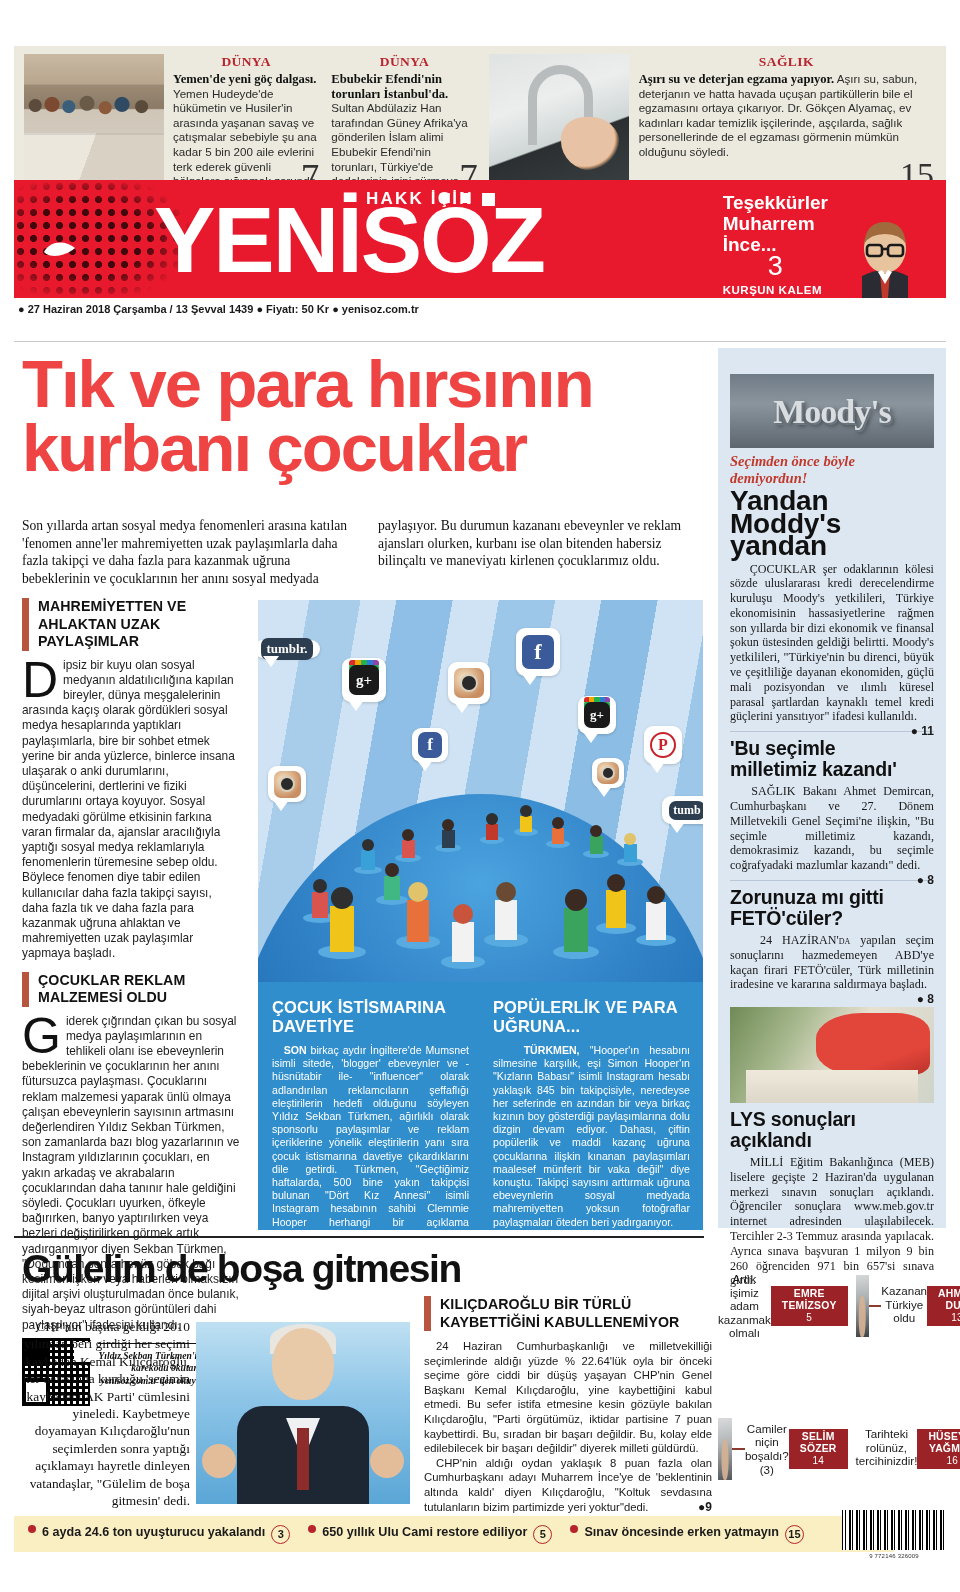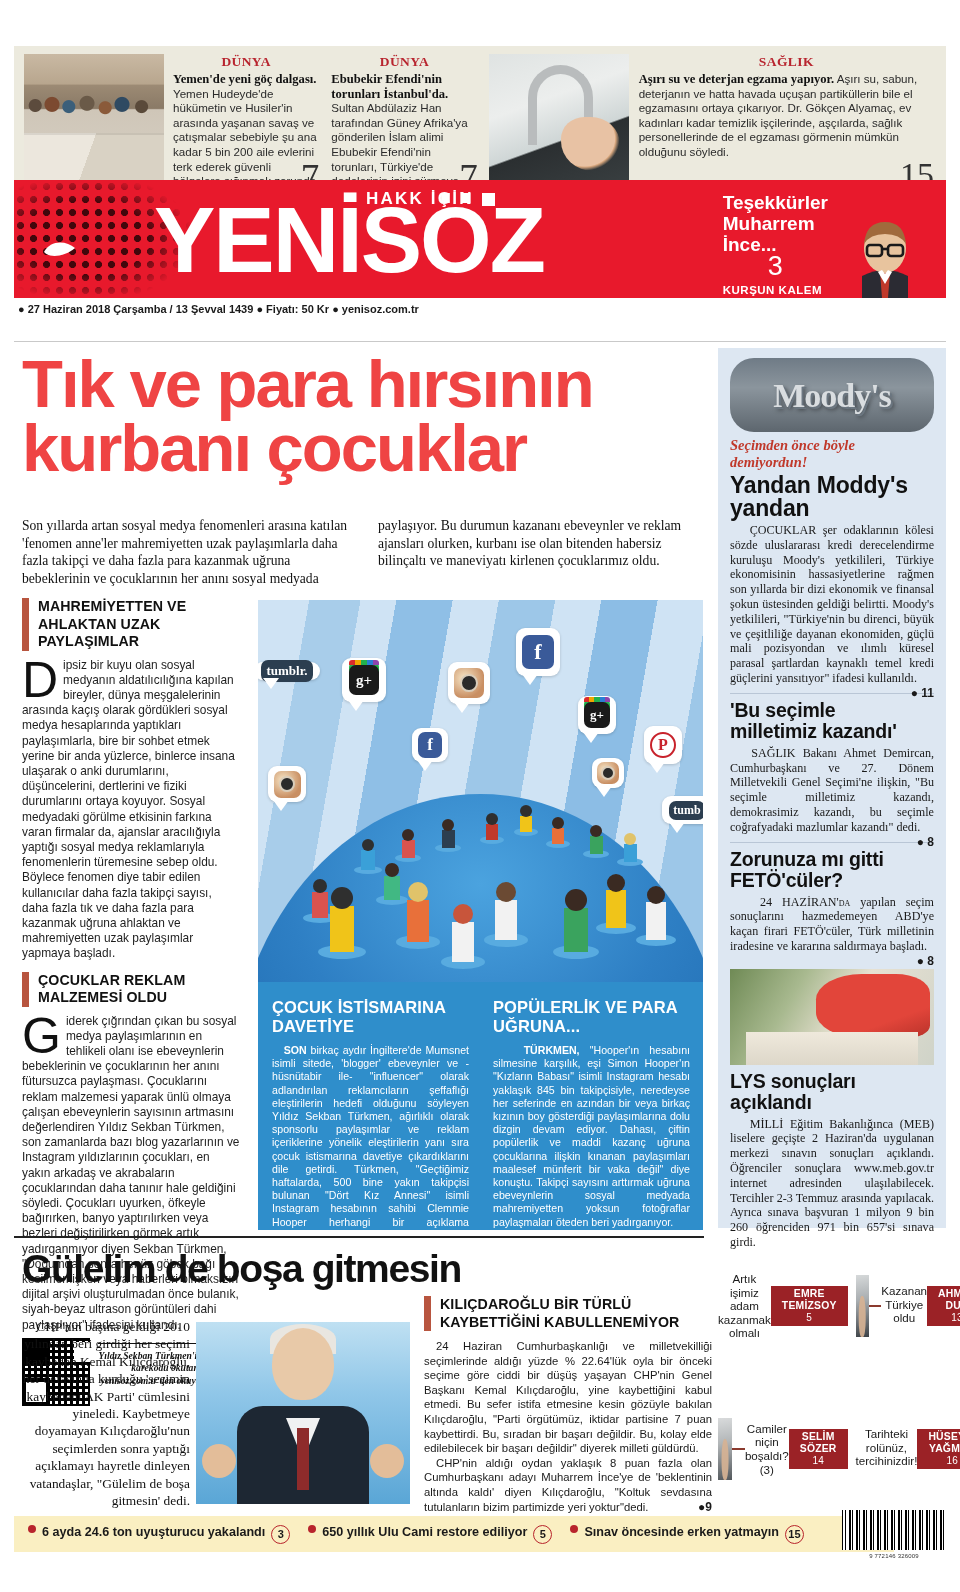--- a/index.html
+++ b/index.html
@@ -226,35 +226,35 @@
   .bb-title{ font-size:16.5px; font-weight:bold; line-height:19px; margin-bottom:8px; letter-spacing:.1px;}
   .bb-body{ font-size:10.6px; line-height:13.2px; text-align:justify; }
   .bb-body .lead{ font-weight:bold; }
 
   
   .sidebar{
     position:absolute; left:718px; top:348px; width:228px; height:880px;
     background:#dde7f2; padding:10px 12px 8px;
   }
   .moody-img{
-    width:204px; height:74px; margin:0 auto 5px;
+    width:204px; height:74px; margin:16px auto 5px;
     background: linear-gradient(180deg,#6f7b86 0%,#8b959d 40%,#5d666e 100%);
-    position:relative; overflow:hidden;border-radius:24px;
+    position:relative; overflow:hidden;
   }
   .moody-img .word{
     position:absolute; left:50%; top:52%; transform:translate(-50%,-50%);
     font-family:"Liberation Serif", serif; font-size:34px; font-weight:bold;
     color:#d9dde0; text-shadow: 2px 2px 0 #6b7680, 3px 3px 4px rgba(0,0,0,.5);
     letter-spacing:-1px;
   }
   .side-italic{
     font-family:"Liberation Serif", serif; font-style:italic; font-weight:bold;
     color:#c0392b; font-size:14.5px; line-height:17px; margin:2px 0 3px;
   }
-  .side-head{ font-size:23px; font-weight:bold; line-height:22.5px; color:#111; margin-bottom:4px; letter-spacing:-.2px;}
+  .side-head{ font-size:28px; font-weight:bold; line-height:22.5px; color:#111; margin-bottom:4px; letter-spacing:-.2px;}
   .side-head.sm{ font-size:19.5px; line-height:21px; }
   .side-body{
     font-family:"Liberation Serif", serif; font-size:12.1px; line-height:14.8px;
     color:#1a1a1a; text-align:justify;
   }
   .side-body .lead{ font-variant: small-caps; }
   .pagemark{ float:right; font-weight:bold; font-family:"Liberation Sans", sans-serif; font-size:12px; }
   .side-sep{ height:1px; background:#b9c6d6; margin:7px 0 6px; }
   .lys-img{
     width:204px; height:96px; margin:7px auto 6px;
@@ -466,21 +466,21 @@
       <div class="qr-rule"></div>
       <div class="qr-note">Yıldız Sekban Türkmen'in analizini karekodu okutarak yenisoz.com.tr'den okuyabilirsiniz.</div>
     </div>
   </div>
 </div>
 
 <div class="hero-img">
   <div class="hero-sky"></div>
   <div class="hero-globe"></div>
 
-  <div class="bubble" style="left:-4px;top:62px;width:66px;height:18px;">
+  <div class="bubble" style="left:-4px;top:40px;width:66px;height:18px;">
     <span class="ic ic-tb" style="font-size:13px;padding:3px 5px;">tumblr.</span>
   </div>
   <div class="bubble" style="left:84px;top:58px;width:44px;height:44px;">
     <span class="ic ic-gp" style="width:30px;height:30px;font-size:15px;">g+</span>
   </div>
   <div class="bubble" style="left:190px;top:62px;width:42px;height:42px;">
     <span class="ic ic-ig" style="width:30px;height:30px;"></span>
   </div>
   <div class="bubble" style="left:258px;top:28px;width:44px;height:48px;">
     <span class="ic ic-fb" style="width:32px;height:34px;font-size:22px;">f</span>

